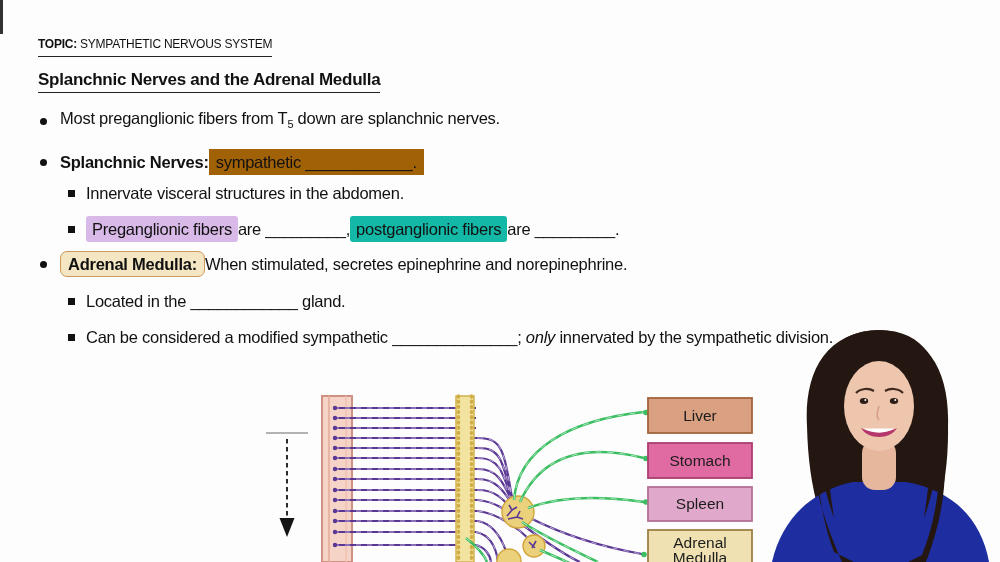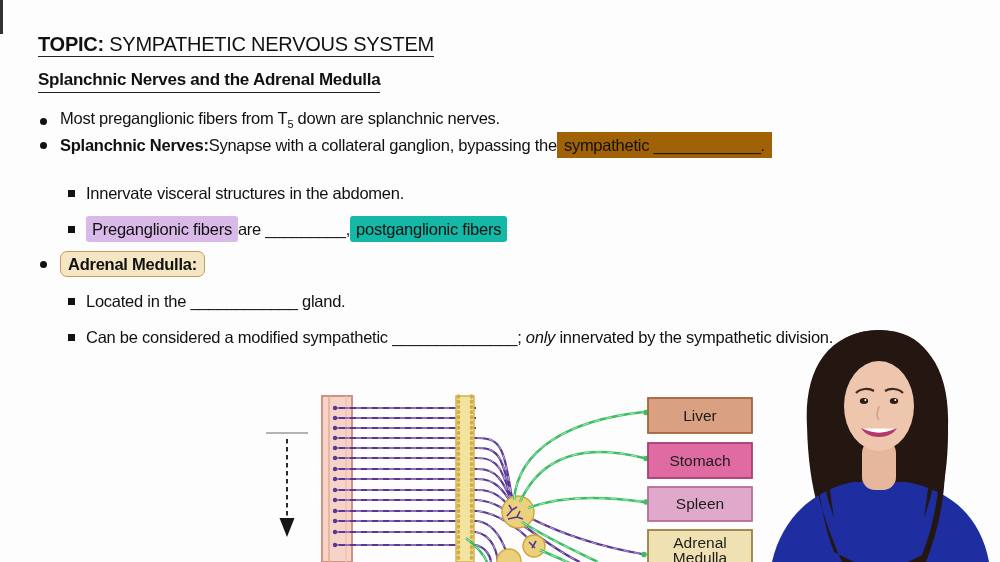--- a/index.html
+++ b/index.html
@@ -6,21 +6,21 @@
   body{
     width:1000px;height:562px;position:relative;overflow:hidden;
     background:#fdfdfd;
     font-family:"Liberation Sans","DejaVu Sans",sans-serif;
     color:#111;
   }
   .edge-sliver{position:absolute;left:0;top:0;width:3px;height:34px;background:#333;}
   
   .row{position:absolute;display:flex;align-items:baseline;white-space:nowrap;
        font-size:16.5px;letter-spacing:-0.25px;line-height:22px;}
-  .title-row{left:38px;top:33px;font-size:20px;}
+  .title-row{left:38px;top:33px;font-size:12px;}
   .title-underline{border-bottom:1.6px solid #222;padding-bottom:1px;}
   .subtitle-row{left:38px;top:69px;font-size:17px;font-weight:bold;}
   .b{font-weight:bold;}
   .dot{width:7px;height:7px;border-radius:50%;background:#111;align-self:center;
        margin-right:13px;flex:none;}
   .sq{width:7px;height:7px;background:#111;align-self:center;margin-right:11px;flex:none;}
   .main-row{left:40px;}
   .sub-row{left:68px;}
   sub{font-size:11px;}
   .hl-yellow{background:#a16207;padding:2px 7px;}
@@ -50,42 +50,43 @@
 
 <div class="row subtitle-row">
   <span class="title-underline">Splanchnic Nerves and the Adrenal Medulla</span>
 </div>
 
 <div class="row main-row" style="top:107px;">
   <span class="dot"></span>
   <span><span>Most preganglionic fibers from T</span><sub>5</sub><span> down are splanchnic nerves.</span></span>
 </div>
 
-<div class="row main-row" style="top:132px;">
+<div class="row main-row" style="top:149px;">
   <span class="dot"></span>
   <span class="b">Splanchnic Nerves:</span>
-  <span> Synapse with a collateral ganglion, bypassing the </span>
   <span class="hl-yellow">sympathetic ____________.</span>
 </div>
 
 <div class="row sub-row" style="top:182px;">
   <span class="sq"></span>
   <span>Innervate visceral structures in the abdomen.</span>
 </div>
 
 <div class="row sub-row" style="top:216px;text-align:right;">
   <span class="sq"></span>
   <span class="hl-purple">Preganglionic fibers</span>
   <span> are _________, </span>
   <span class="hl-green">postganglionic fibers</span>
+  <span> are _________.</span>
 </div>
 
 <div class="row main-row" style="top:251px;">
   <span class="dot"></span>
   <span class="term-box">Adrenal Medulla:</span>
+  <span> When stimulated, secretes epinephrine and norepinephrine.</span>
 </div>
 
 <div class="row sub-row" style="top:290px;text-align:center;">
   <span class="sq"></span>
   <span>Located in the ____________ gland.</span>
 </div>
 
 <div class="row sub-row" style="top:326px;">
   <span class="sq"></span>
   <span><span>Can be considered a modified sympathetic ______________; </span><span class="it">only</span><span> innervated by the sympathetic division.</span></span>

